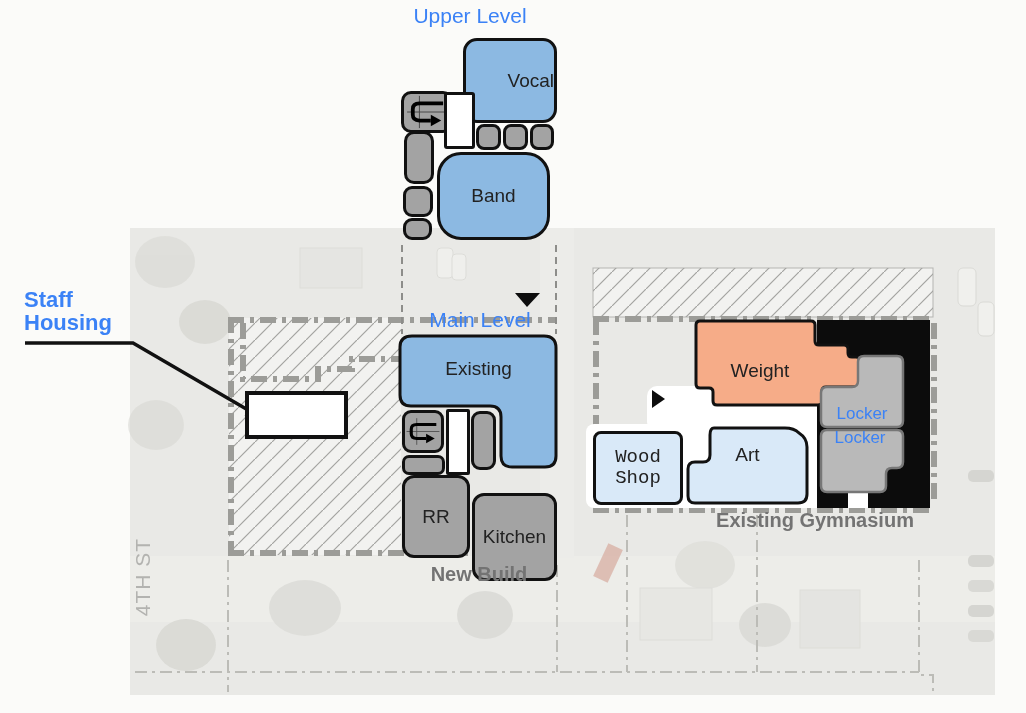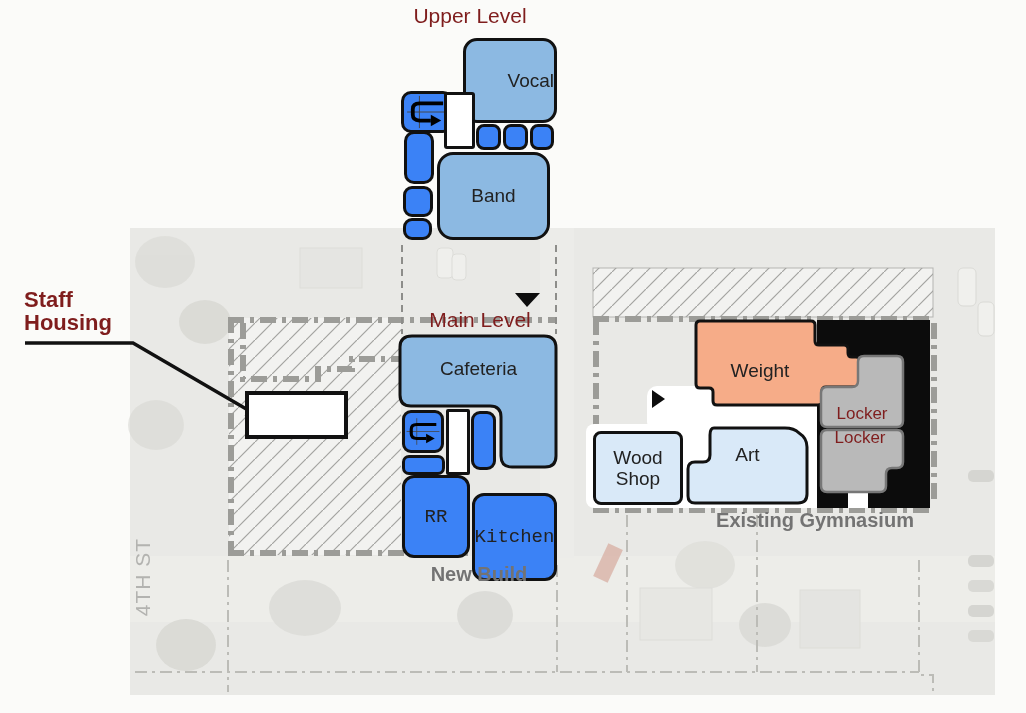--- a/index.html
+++ b/index.html
@@ -4,24 +4,24 @@
 <style>
   html,body{margin:0;padding:0;}
   body{font-family:"Liberation Sans",sans-serif;background:#fbfbf9;}
   #stage{position:relative;width:1026px;height:713px;background:#fbfbf9;overflow:hidden;}
   .abs{position:absolute;}
   #photo{left:130px;top:228px;width:865px;height:467px;background:#e9e9e6;z-index:0;}
   #plan-svg{left:0;top:0;width:1026px;height:713px;z-index:1;}
   .room{box-sizing:border-box;border:3px solid #111;display:flex;align-items:center;justify-content:center;
         text-align:center;color:#222;font-size:19px;z-index:2;}
   .blue{background:#8cb9e2;}
-  .gray{background:#3b82f6;font-family:Liberation Mono, monospace;}
-  .lightblue{background:#d9e9f8;}
+  .gray{background:#a3a3a3;}
+  .lightblue{background:#d9e9f8;font-family:Liberation Mono, monospace;}
   .whitebox{background:#ffffff;}
-  .lbl{z-index:3;color:#7f1d1d;text-align:center;}
+  .lbl{z-index:3;color:#3b82f6;text-align:center;}
   .title{font-size:21px;}
   .boldlbl{font-weight:bold;font-size:20px;color:#737373;}
   .roomlbl{font-size:19px;color:#222;}
   .stair-svg{width:100%;height:100%;display:block;}
 </style>
 </head>
 <body>
 
 <div id="stage">
 
@@ -137,27 +137,27 @@
     </svg>
   </div>
   <div class="abs room whitebox" style="left:444px;top:92px;width:31px;height:57px;border-radius:3px;"></div>
   <div class="abs room gray" style="left:476px;top:124px;width:25px;height:26px;border-radius:8px;"></div>
   <div class="abs room gray" style="left:503px;top:124px;width:25px;height:26px;border-radius:8px;"></div>
   <div class="abs room gray" style="left:530px;top:124px;width:24px;height:26px;border-radius:8px;"></div>
   <div class="abs room gray" style="left:404px;top:131px;width:30px;height:53px;border-radius:10px;"></div>
   <div class="abs room gray" style="left:403px;top:186px;width:30px;height:31px;border-radius:9px;"></div>
   <div class="abs room gray" style="left:403px;top:218px;width:29px;height:22px;border-radius:9px;"></div>
 
-  <div class="abs room blue" style="left:437px;top:152px;width:113px;height:88px;border-radius:16px;">
+  <div class="abs room blue" style="left:437px;top:152px;width:113px;height:88px;border-radius:24px;">
     <span>Band</span>
   </div>
 
   <div class="abs lbl title" style="left:390px;top:308px;width:180px;text-align:center;">Main Level</div>
 
-  <div class="abs lbl roomlbl" style="left:400px;top:358px;width:157px;">Cafeteria</div>
+  <div class="abs lbl roomlbl" style="left:400px;top:358px;width:157px;">Existing</div>
 
   <div class="abs room gray" style="left:402px;top:410px;width:42px;height:43px;border-radius:9px;padding:0;">
     <svg class="stair-svg" viewBox="0 0 46 38">
       <line x1="15" y1="2" x2="15" y2="36" stroke="#444" stroke-width="1"></line>
       <line x1="2" y1="19" x2="44" y2="19" stroke="#444" stroke-width="1"></line>
       <path d="M40,10 H15 Q8,10 8,16 V22 Q8,28 15,28 H27" fill="none" stroke="#000" stroke-width="4"></path>
       <polygon points="27,22 27,34 38,28" fill="#000"></polygon>
     </svg>
   </div>
   <div class="abs room whitebox" style="left:446px;top:409px;width:24px;height:66px;border-radius:2px;"></div>

